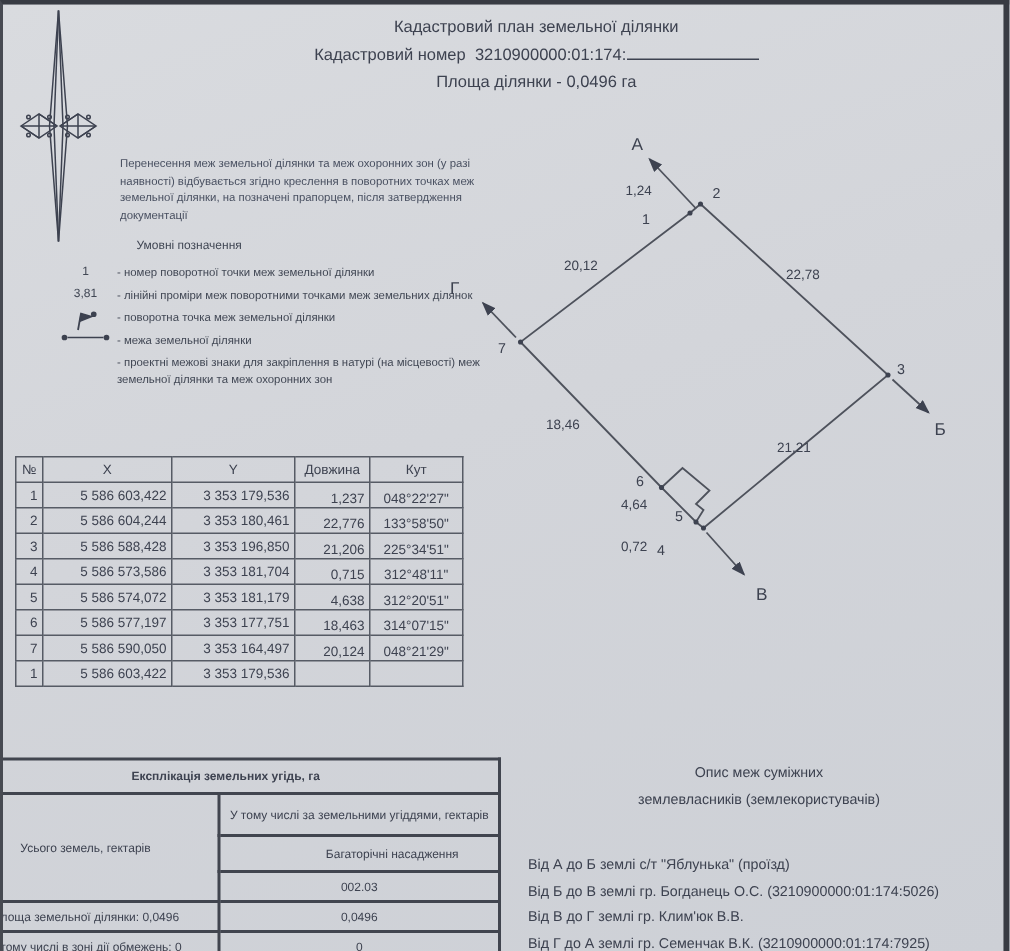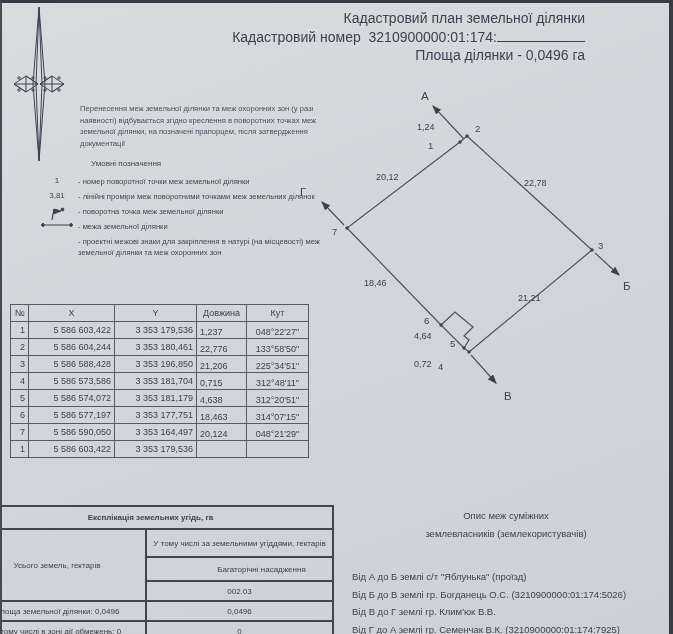--- a/index.html
+++ b/index.html
@@ -4,21 +4,21 @@
 <style>
   html,body{margin:0;padding:0;background:#b9bcc2;}
   .page{
     position:relative;width:673px;height:634px;overflow:hidden;box-sizing:border-box;
     background:linear-gradient(160deg,#d9dbdf 0%,#d3d5da 45%,#cdd0d6 100%);
     border-top:3px solid #383b43;border-right:4px solid #383b43;border-left:2px solid #474a52;
     font-family:"Liberation Sans",sans-serif;color:#3d4250;
   }
   .abs{position:absolute;}
   
-  .hdr{left:128px;top:6px;width:455px;text-align:right;font-size:14px;line-height:18.5px;}
+  .hdr{left:128px;top:6px;width:455px;text-align:center;font-size:11px;line-height:18.5px;}
   .uline{display:inline-block;width:88px;height:11px;border-bottom:1.2px solid #3d4250;}
   
   .note{left:78px;top:100px;width:248px;font-size:7.6px;line-height:11.6px;color:#495061;}
   
   .legend{left:38px;top:156px;width:292px;font-size:7.6px;line-height:10.6px;color:#414754;}
   .legend .ttl{margin-left:51px;margin-bottom:7px;font-size:8px;}
   .lrow{position:relative;padding-left:38px;margin-bottom:4.5px;}
   .lsym{position:absolute;left:0;top:-1px;width:34px;text-align:center;font-size:8px;}
   
   .plan{left:290px;top:75px;}
@@ -27,21 +27,21 @@
   .plan .len{font-size:9px;}
   .plan .dir{font-size:11.5px;}
   
   .ctitle{left:5px;top:281px;width:365px;font-size:11.8px;letter-spacing:.2px;color:#363b46;}
   table{border-collapse:collapse;}
   .coords{left:8px;top:301px;font-size:9px;color:#3d4250;}
   .coords th,.coords td{border:1px solid #565b65;padding:0 3px;height:15px;font-weight:normal;white-space:nowrap;}
   .coords th{height:16px;text-align:center;}
   .coords td.num{text-align:right;}
   .coords td.ang{text-align:center;vertical-align:bottom;padding-bottom:1px;}
-  .coords td.len{text-align:left;vertical-align:bottom;padding-bottom:1px;}
+  .coords td.len{text-align:right;vertical-align:bottom;padding-bottom:1px;}
   
   .expl{left:-35px;top:502px;font-size:8px;color:#3d4250;}
   .expl td{border:2px solid #41454f;text-align:center;padding:0 3px;}
   
   .nb{left:338px;top:504px;width:332px;font-size:9.5px;color:#3d4250;}
   .nb .t{text-align:center;line-height:17.5px;}
   .nb .items{margin-top:26px;padding-left:12px;line-height:17.5px;}
 </style>
 </head>
 <body>

